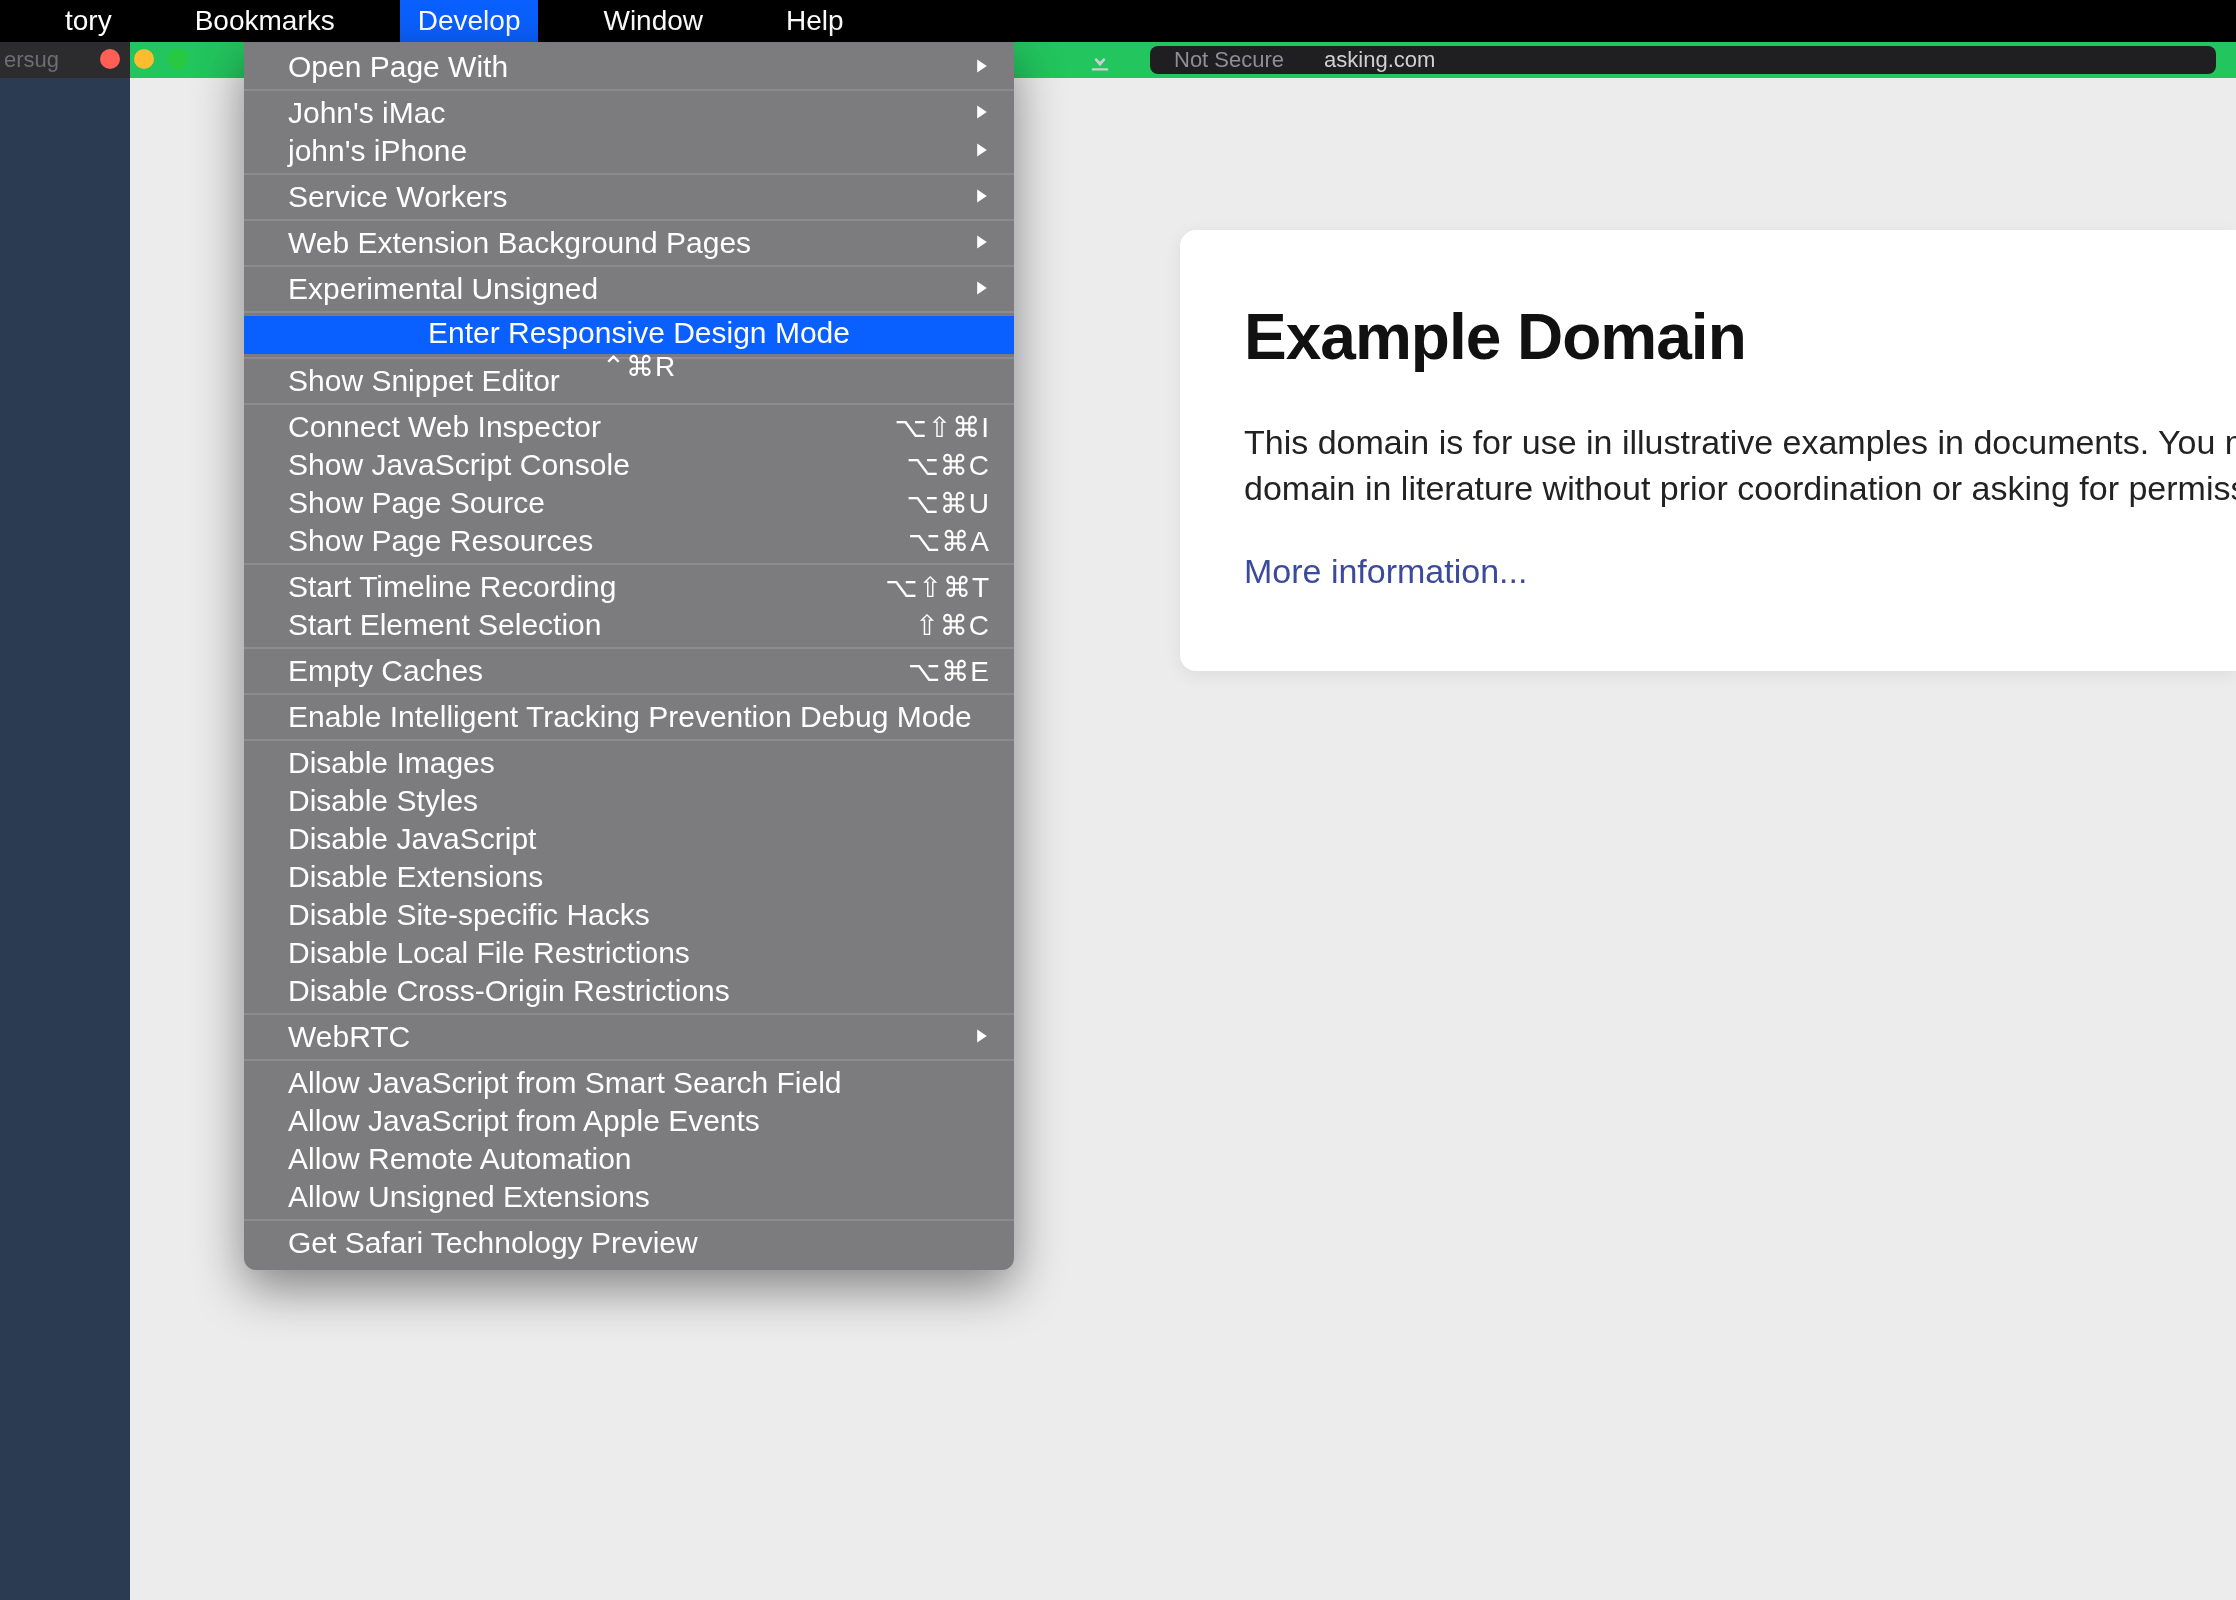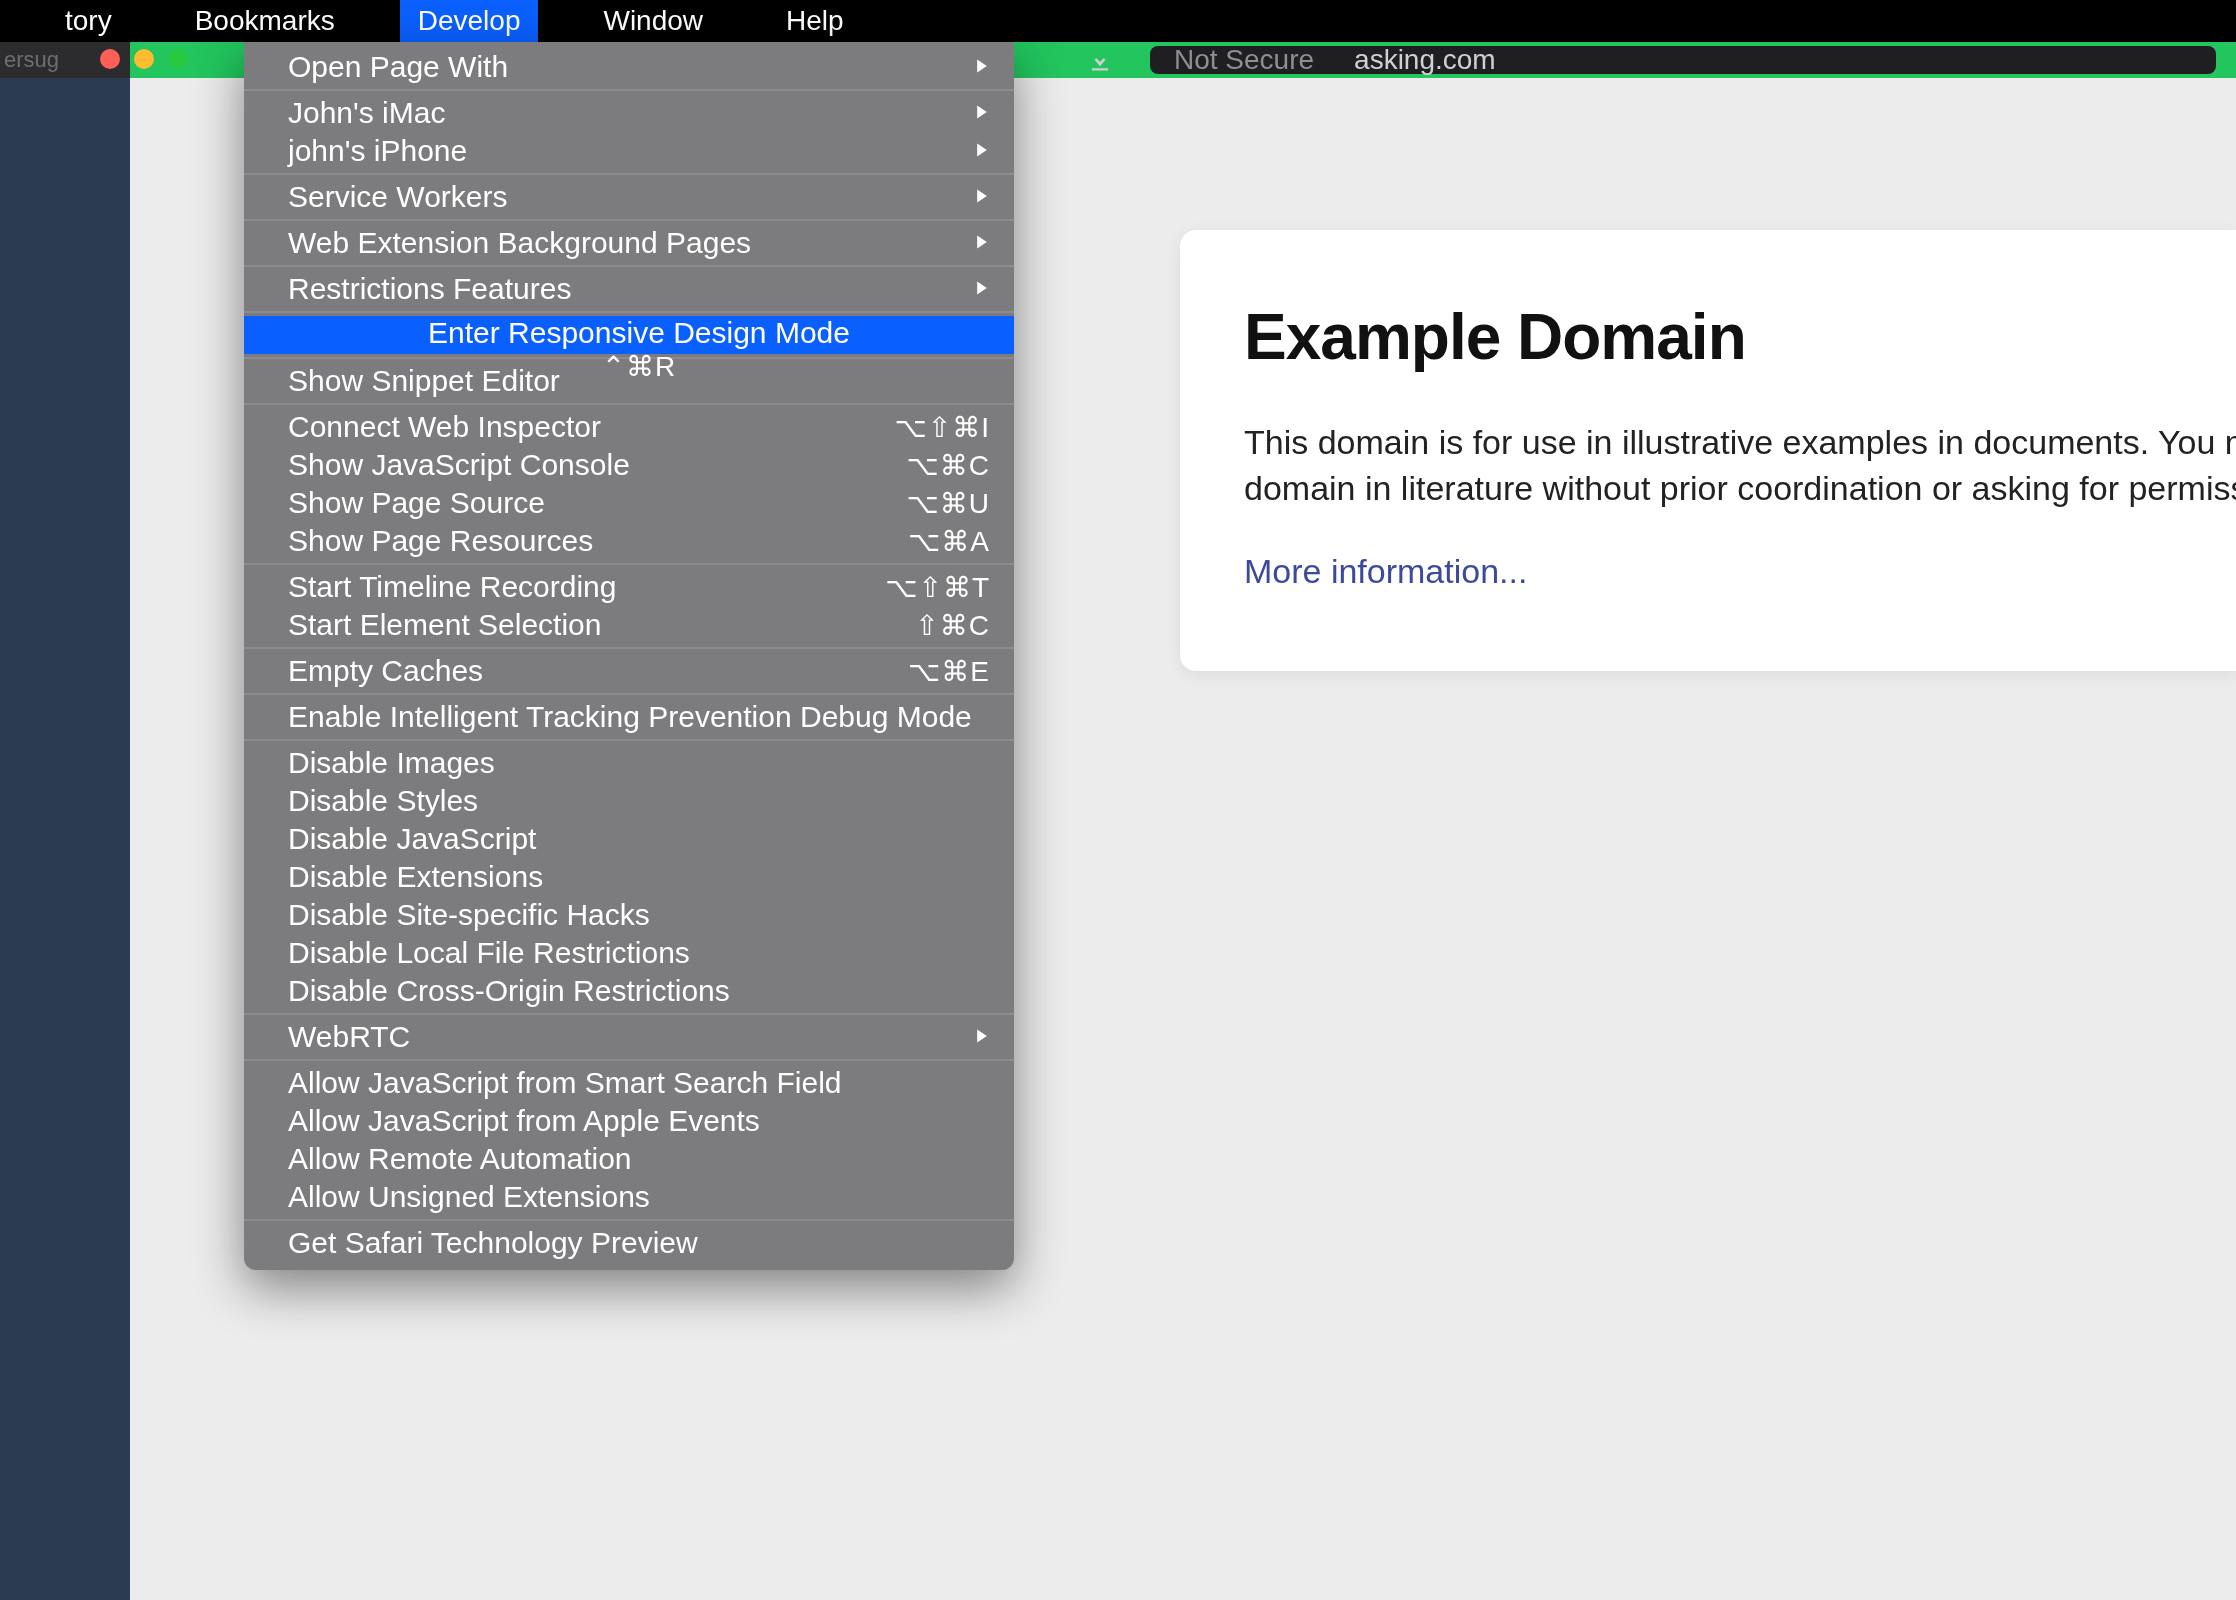--- a/index.html
+++ b/index.html
@@ -85,21 +85,21 @@
     position:absolute;
     left:1150px;
     top:4px;
     right:20px;
     height:28px;
     background:#1f1f21;
     border-radius:8px;
     display:flex;
     align-items:center;
     color:#8e8e93;
-    font-size:28px;
+    font-size:22px;
     padding:0 24px;
     gap:40px;
   }
   .address-bar .secure{color:#8e8e93;}
   .address-bar .url{color:#d0d0d2;}
 
   
   .left-dark-strip{
     position:absolute;
     top:78px;
@@ -265,21 +265,21 @@
     </div>
     <div class="dd-sep"></div>
     <div class="dd-row">
       <span>Web Extension Background Pages</span>
       <span class="arrow"><svg viewBox="0 0 10 10">
           <path d="M2 1 L8 5 L2 9 Z"></path>
         </svg></span>
     </div>
     <div class="dd-sep"></div>
     <div class="dd-row">
-      <span>Restrictions Features</span>
+      <span>Experimental Unsigned</span>
       <span class="arrow"><svg viewBox="0 0 10 10">
           <path d="M2 1 L8 5 L2 9 Z"></path>
         </svg></span>
     </div>
     <div class="dd-sep"></div>
     <div class="dd-row highlight">
       <span>Enter Responsive Design Mode</span>
       <span class="shortcut">⌃⌘R</span>
     </div>
     <div class="dd-sep"></div>

